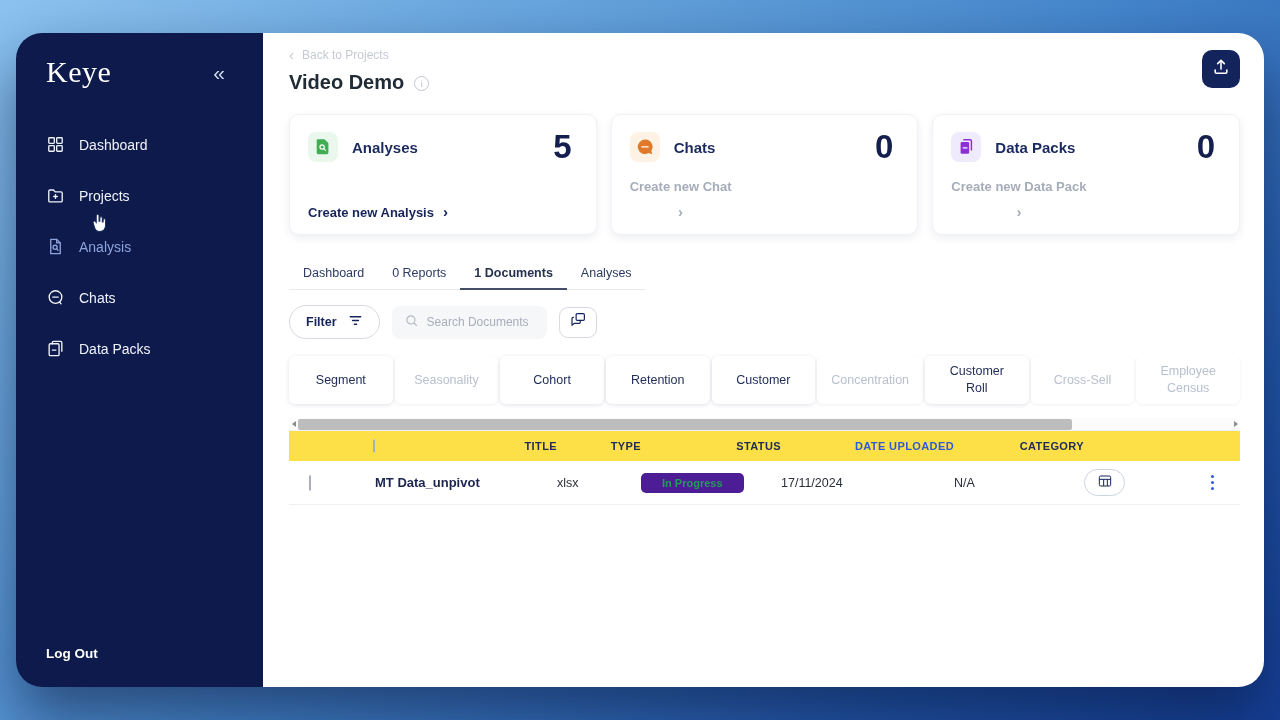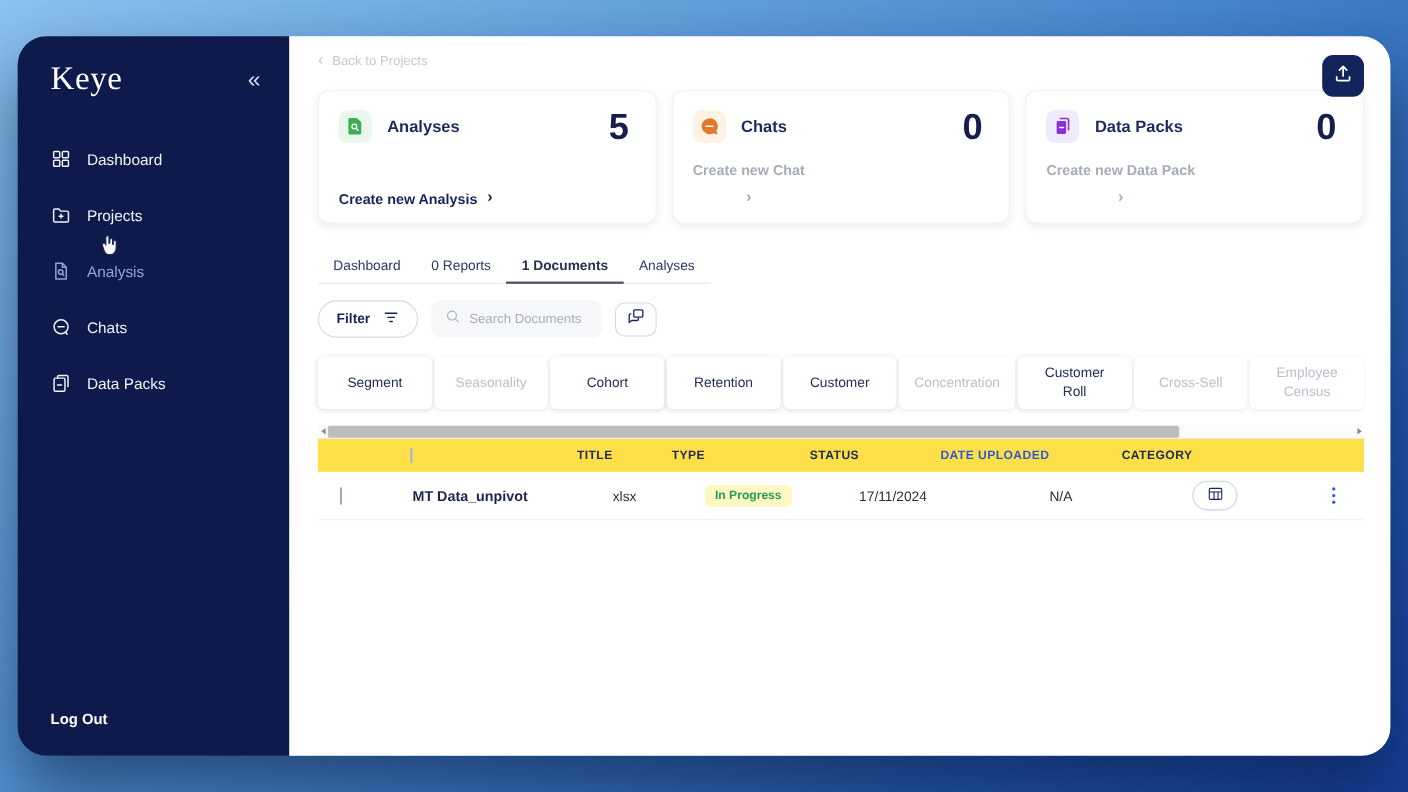--- a/index.html
+++ b/index.html
@@ -3,21 +3,21 @@
 <meta charset="utf-8">
 <style>
   * { margin:0; padding:0; box-sizing:border-box; }
   html,body { width:1280px; height:720px; overflow:hidden; font-family:"Liberation Sans","DejaVu Sans",sans-serif; }
   .bg { position:relative; width:1280px; height:720px; overflow:hidden;
         background:linear-gradient(140deg,#8cc3ef 0%,#6ca9e0 22%,#4586cb 52%,#2258ab 80%,#153f96 100%); }
   .shell { position:absolute; left:16px; top:33px; width:1248px; height:654px; border-radius:26px;
            display:flex; box-shadow:0 30px 60px rgba(7,18,55,.55); }
   
   .sidebar { width:247px; background:#0d1a4b; border-radius:26px 0 0 26px; display:flex; flex-direction:column; }
-  .logo-row { display:flex; align-items:center; justify-content:space-between; padding:22px 26px 6px 30px; }
+  .logo-row { display:flex; align-items:center; justify-content:space-between; padding:22px 38px 6px 30px; }
   .logo { font-family:"Liberation Serif","DejaVu Serif",serif; font-size:30px; color:#ffffff; letter-spacing:.5px; }
   .collapse { font-size:21px; color:#d3daec; cursor:pointer; line-height:1; }
   .nav { margin-top:24px; display:flex; flex-direction:column; }
   .nav-item { display:flex; align-items:center; gap:14px; padding:16px 30px; font-size:14px; color:#f0f3fa; cursor:pointer; }
   .nav-item .nav-ico svg { width:19px; height:19px; display:block; }
   .nav-item.active { color:#8fa3dc; }
   .logout { margin-top:auto; padding:0 0 26px 30px; font-weight:bold; font-size:13.5px; color:#ffffff; cursor:pointer; }
   
   .main { flex:1; background:#ffffff; border-radius:0 26px 26px 0; position:relative; padding:15px 24px 0 26px; }
   .back-row { display:flex; align-items:center; gap:8px; color:#c5c9d3; font-size:12px; cursor:pointer; width:fit-content; }
@@ -70,21 +70,21 @@
   .sb-thumb { position:absolute; left:0; top:0.5px; height:11px; width:83%; background:#bdbdbd; border-radius:2px; cursor:pointer; }
   
   .table { border-top:1px solid #f0f1f4; }
   .thead, .trow { display:grid; grid-template-columns:86px 182px 84px 140px 173px 130px 1fr; align-items:center; }
   .thead { background:#fde047; height:30px; font-size:11px; font-weight:bold; letter-spacing:.4px; color:#202c55;text-align:right; }
   .th.sorted { color:#2d5bd7; }
   .trow { height:44px; border-bottom:1px solid #eef0f3; font-size:12.5px; color:#2a2f3a; background:#fff; }
   .chk-cell { padding-left:20px; }
   .checkbox { width:15px; height:15px; border:1.5px solid #a7aebc; border-radius:3px; background:#fff; cursor:pointer; }
   .cell-title { font-weight:bold; color:#1b2550; font-size:13px; }
-  .badge { display:inline-block; background:#fef9c3; color:#27995a; font-size:11px; font-weight:600; padding:4px 9px; border-radius:5px; }
+  .badge { display:inline-block; background:#4c1d95; color:#27995a; font-size:11px; font-weight:600; padding:4px 21px; border-radius:5px; }
   .cell-actions { display:flex; align-items:center; justify-content:space-between; padding-right:22px; }
   .grid-btn { width:41px; height:27px; border:1px solid #cdd3de; border-radius:14px; background:#fff;
               display:flex; align-items:center; justify-content:center; cursor:pointer; }
   .kebab { display:flex; flex-direction:column; gap:2.5px; cursor:pointer; padding:4px; }
   .kebab i { width:3.5px; height:3.5px; border-radius:50%; background:#2d5bd7; display:block; }
   .cursor { position:absolute; left:88px; top:212px; width:22px; height:22px; pointer-events:none; }
 </style>
 </head>
 <body>
 
@@ -149,20 +149,24 @@
           <span>Data Packs</span>
         </div>
       </nav>
       <div class="logout">Log Out</div>
     </aside>
 
     <main class="main">
       <div class="back-row">
         <span class="back-chev">‹</span>
         <span>Back to Projects</span>
+      </div>
+      <div class="title-row">
+        <span class="page-title">Video Demo</span>
+        <span class="info-icon">i</span>
       </div>
       <div class="upload-btn">
         <span>
           <svg width="20" height="20" viewBox="0 0 24 24" fill="none" stroke="#ffffff" stroke-width="1.9" stroke-linecap="round" stroke-linejoin="round">
               <path d="M12 14.5V4.5"></path>
               <path d="M8 8l4-4 4 4"></path>
               <path d="M5 15.5V18a1.5 1.5 0 0 0 1.5 1.5h11A1.5 1.5 0 0 0 19 18v-2.5"></path>
             </svg>
         </span>
       </div>

